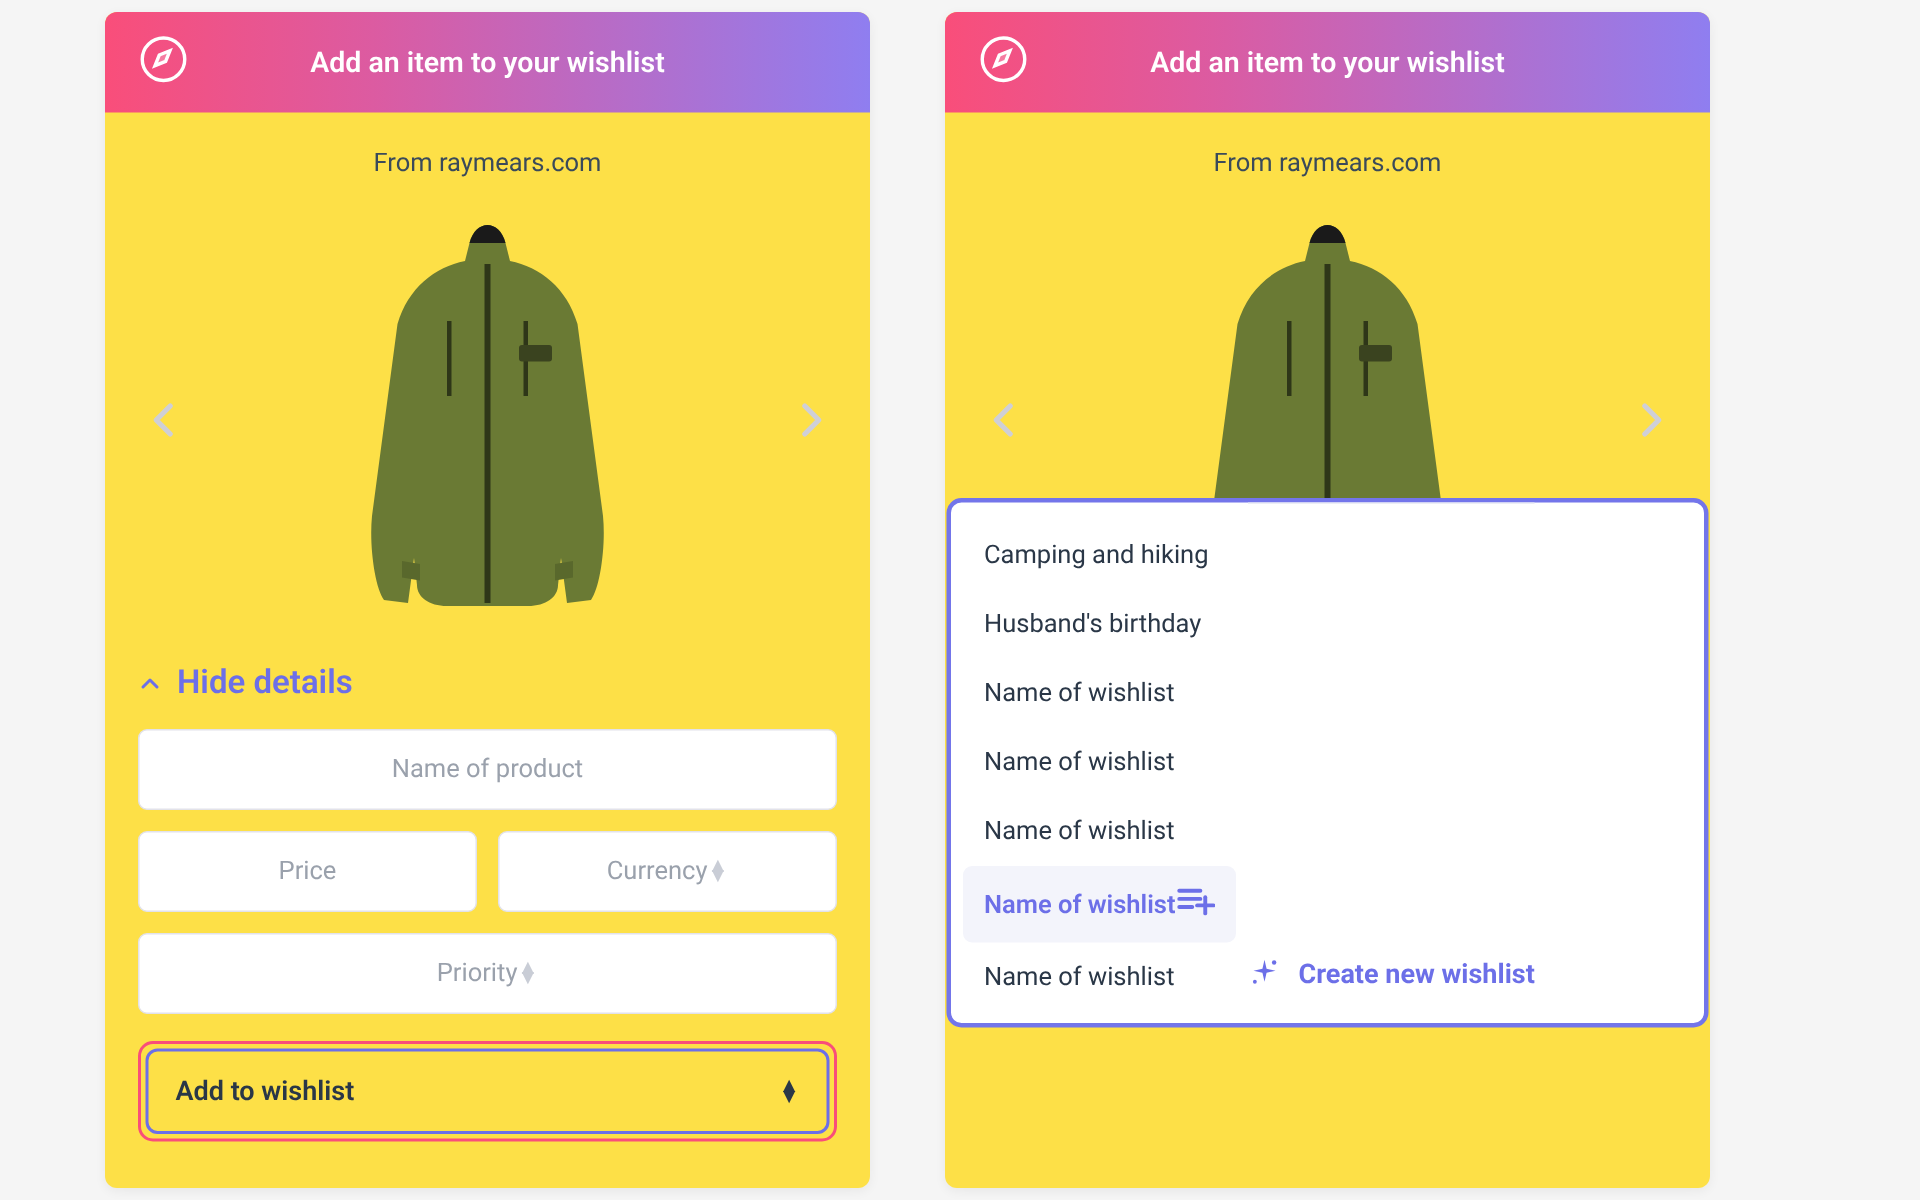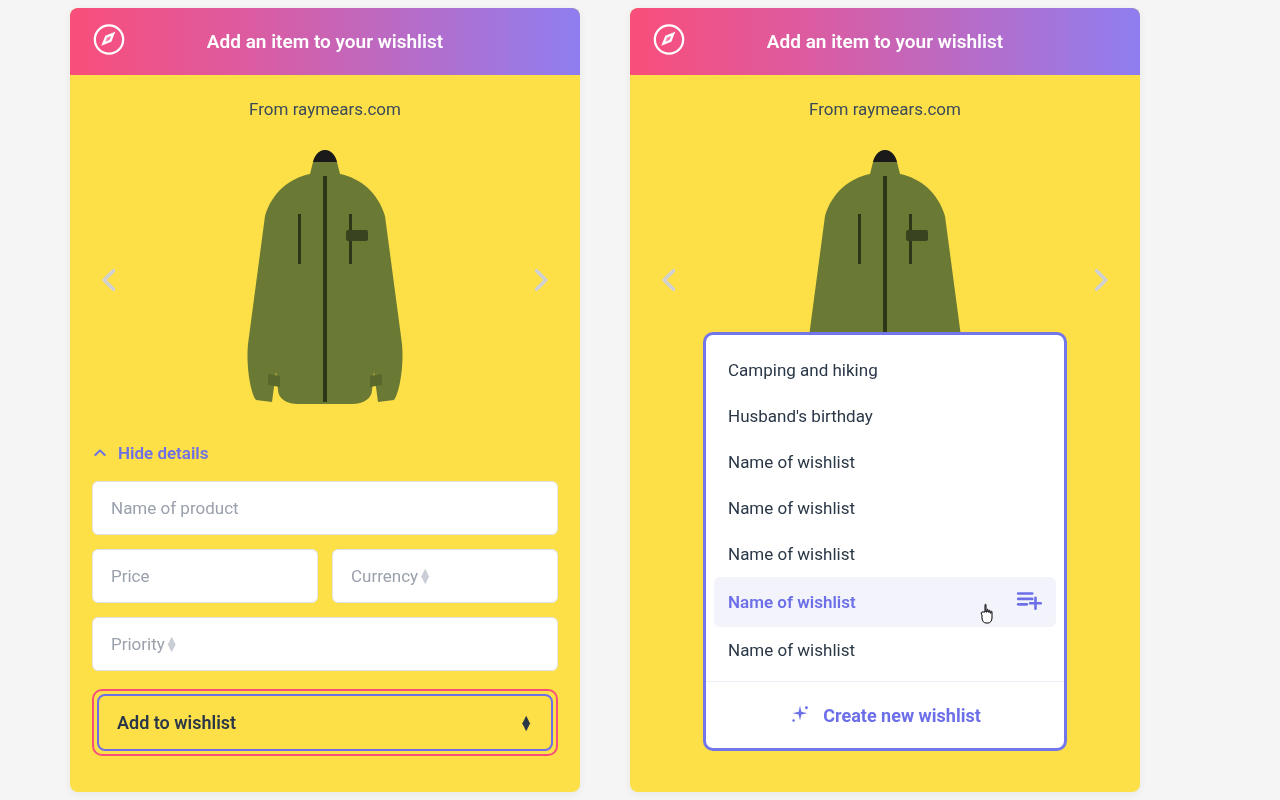--- a/index.html
+++ b/index.html
@@ -55,33 +55,33 @@
     cursor: pointer;
     color: #cfcfd6;
     display:flex;align-items:center;justify-content:center;
     width:44px;height:60px;
   }
   .jacket-wrap { flex:1; display:flex; justify-content:center; height:100%; align-items:center; }
   .jacket { width: 210px; height: 272px; position: relative; }
   .details-section { padding: 0 22px; }
   .hide-toggle {
     display:flex;align-items:center;gap:10px;
-    color:#6c6fe8;font-weight:600;font-size:17px;padding:8px 0 18px;
+    color:#6c6fe8;font-weight:600;font-size:22px;padding:8px 0 18px;
     cursor:pointer;
   }
   .field, .select-field {
     width:100%;
     border:1px solid #e2e2ea;
     border-radius:6px;
     padding:16px 18px;
     font-size:17px;
     color:#9aa1ac;
     background:#fff;
     margin-bottom:14px;
-    display:flex;align-items:center;justify-content:flex-start;
+    display:flex;align-items:center;justify-content:center;
   }
   .row2 { display:flex; gap:14px; }
   .row2 > * { flex:1; margin-bottom:14px; }
   .qty-row { display:flex; gap:28px; align-items:center; }
   .qty-row .select-field { flex:1; }
   .qty-label { flex:1; display:flex; align-items:center; gap:14px; }
   .qty-label-text { font-weight:700; color:#2a3747; font-size:17px; padding-left:18px; }
   .qty-input {
     width:96px;border:1px solid #e2e2ea;border-radius:6px;
     text-align:center;font-size:17px;color:#2a3747;padding:16px 0;
@@ -102,26 +102,26 @@
     border:2px solid #f94e7a;border-radius:10px;padding:3px;margin-top:2px;
   }
   .sort-icon { color:#2a3747; font-size:14px; display:flex;flex-direction:column;line-height:7px; }
   .sort-icon-light { color:#c9cdd6; }
   
   
   .dropdown-panel {
     position:absolute;
     left:50%; transform:translateX(-50%);
     top:324px;
-    width:364px;
+    width:508px;
     background:#fff;
     border:3px solid #7375ea;
     border-radius:10px;
     z-index:5;
-    display:flex;flex-direction:column;
+    display:flex;
   }
   .wishlist-list {
     max-height:350px;overflow-y:auto;padding:12px 8px 8px;
   }
   .wishlist-item {
     padding:13px 14px;font-size:17px;color:#2a3747;border-radius:6px;
     cursor:pointer;display:flex;align-items:center;justify-content:space-between;
   }
   .wishlist-item.selected {
     background:#f3f4fb;color:#6c6fe8;font-weight:600;

